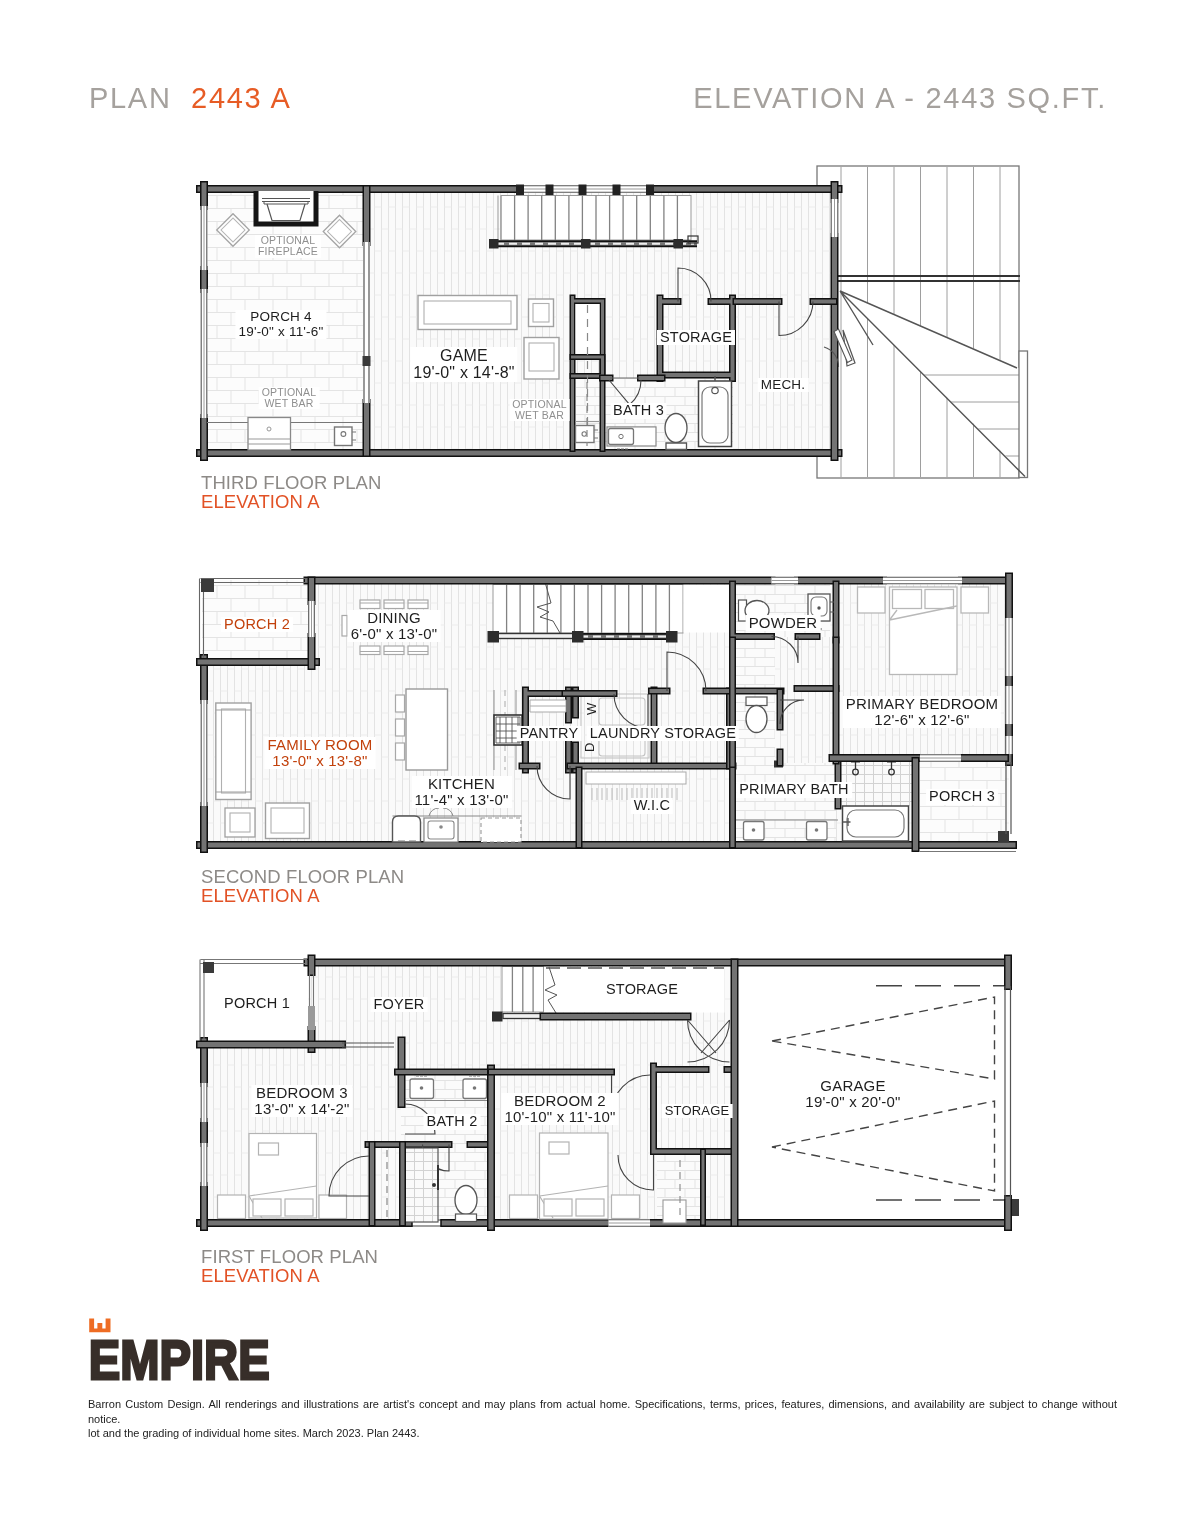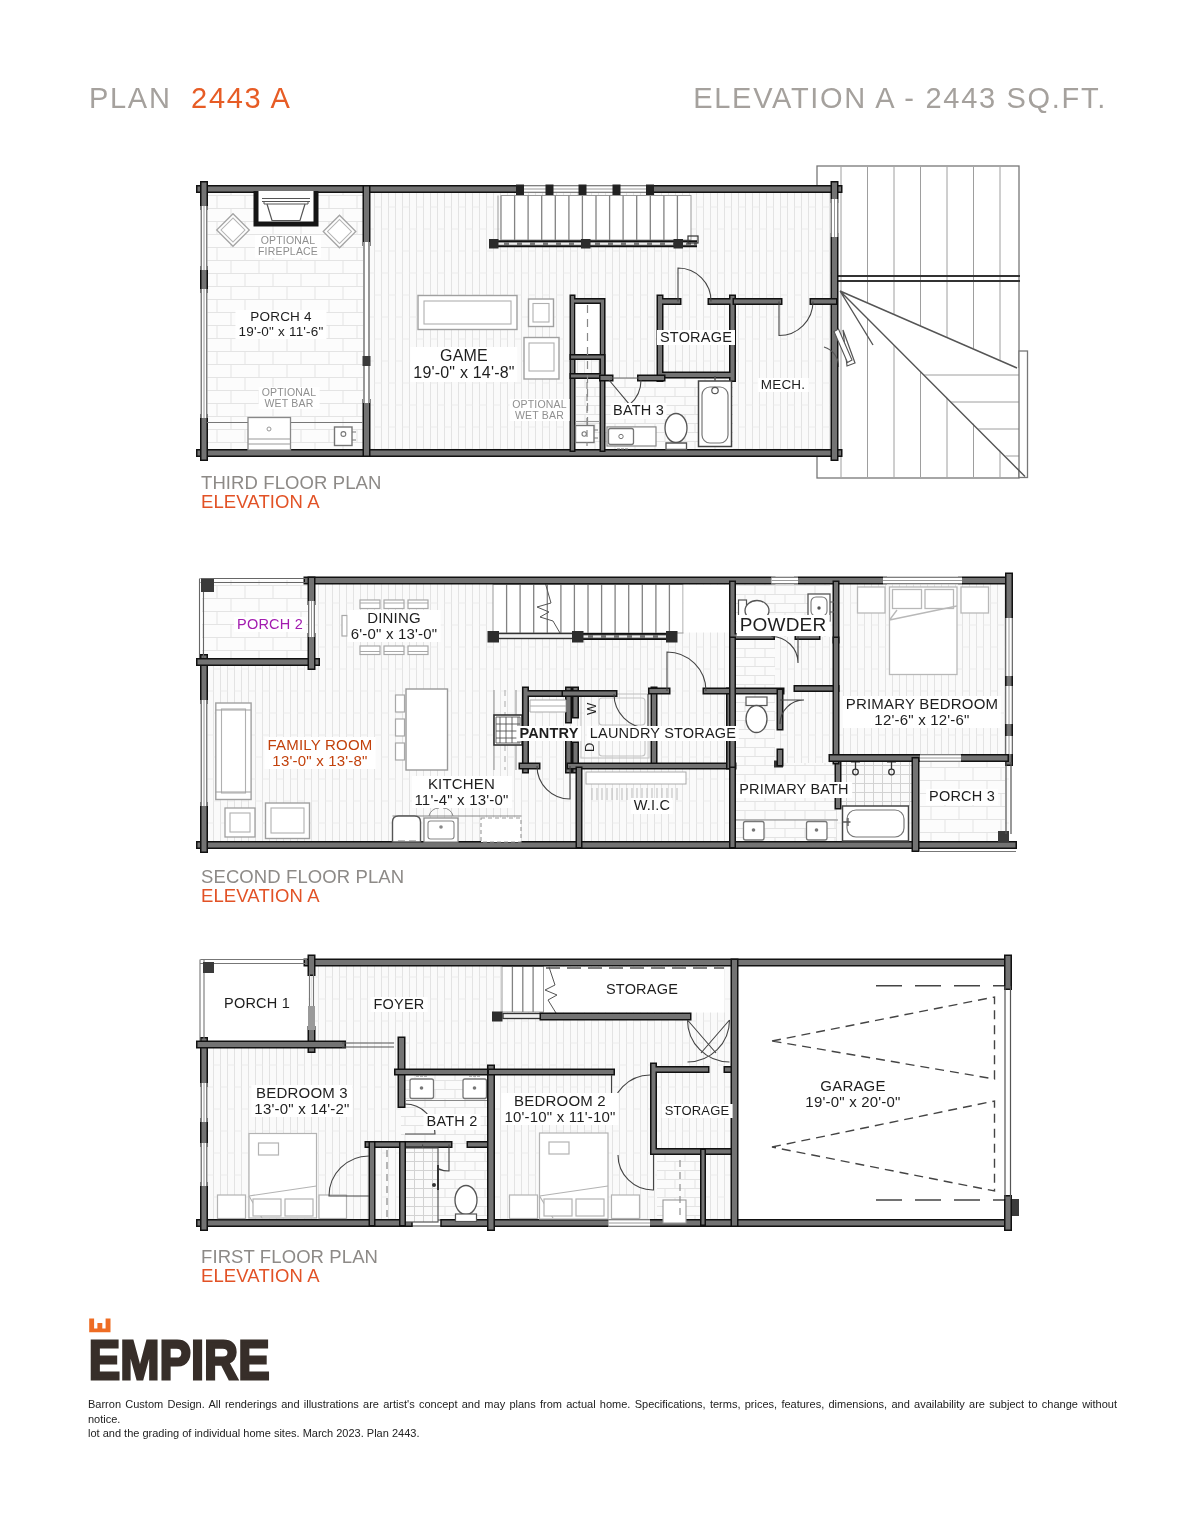--- a/index.html
+++ b/index.html
@@ -629,26 +629,26 @@
 <path d="M680 1160V1215" stroke="#888" stroke-width="1.1" fill="none" stroke-dasharray="7 5"></path>
     </svg>
 <div class="lbl" style="left:281px;top:310px;font-size:13.5px;color:#1e1e1e;letter-spacing:0.2px;">PORCH 4<br>19'-0" x 11'-6"</div>
 <div class="lbl" style="left:288px;top:235px;font-size:10.5px;color:#8f8f8f;letter-spacing:0.2px;">OPTIONAL<br>FIREPLACE</div>
 <div class="lbl" style="left:289px;top:386.5px;font-size:10.5px;color:#8f8f8f;letter-spacing:0.2px;">OPTIONAL<br>WET BAR</div>
 <div class="lbl" style="left:464px;top:347px;font-size:16px;color:#1e1e1e;letter-spacing:0.2px;">GAME<br>19'-0" x 14'-8"</div>
 <div class="lbl" style="left:539.5px;top:398.5px;font-size:10.5px;color:#8f8f8f;letter-spacing:0.2px;">OPTIONAL<br>WET BAR</div>
 <div class="lbl" style="left:696px;top:329.5px;font-size:14.5px;color:#1e1e1e;letter-spacing:0.2px;">STORAGE</div>
 <div class="lbl" style="left:638.5px;top:403px;font-size:14.5px;color:#1e1e1e;letter-spacing:0.2px;">BATH 3</div>
 <div class="lbl" style="left:783px;top:377.5px;font-size:13.5px;color:#1e1e1e;letter-spacing:0.2px;">MECH.</div>
-<div class="lbl" style="left:257px;top:616.5px;font-size:14.5px;color:#a21caf;letter-spacing:0.2px;margin-left:13px;">PORCH 2</div>
+<div class="lbl" style="left:257px;top:616.5px;font-size:14.5px;color:#c2410c;letter-spacing:0.2px;">PORCH 2</div>
 <div class="lbl" style="left:394px;top:610px;font-size:15px;color:#1e1e1e;letter-spacing:0.2px;">DINING<br>6'-0" x 13'-0"</div>
 <div class="lbl" style="left:320px;top:737px;font-size:15px;color:#c2410c;letter-spacing:0.2px;">FAMILY ROOM<br>13'-0" x 13'-8"</div>
 <div class="lbl" style="left:438.5px;top:775.5px;font-size:15px;color:#1e1e1e;letter-spacing:0.2px;margin-left:23px;">KITCHEN<br>11'-4" x 13'-0"</div>
-<div class="lbl" style="left:783px;top:615px;font-size:19px;color:#1e1e1e;letter-spacing:0.2px;">POWDER</div>
-<div class="lbl" style="left:549px;top:725.5px;font-size:14.5px;color:#1e1e1e;letter-spacing:0.2px;font-weight:bold;">PANTRY</div>
+<div class="lbl" style="left:783px;top:615px;font-size:15px;color:#1e1e1e;letter-spacing:0.2px;">POWDER</div>
+<div class="lbl" style="left:549px;top:725.5px;font-size:14.5px;color:#1e1e1e;letter-spacing:0.2px;">PANTRY</div>
 <div class="lbl" style="left:663px;top:725.5px;font-size:14.5px;color:#1e1e1e;letter-spacing:0.2px;">LAUNDRY STORAGE</div>
 <div class="lbl" style="left:652px;top:798px;font-size:14.5px;color:#1e1e1e;letter-spacing:0.2px;">W.I.C</div>
 <div class="lbl" style="left:794px;top:782px;font-size:14.5px;color:#1e1e1e;letter-spacing:0.2px;">PRIMARY BATH</div>
 <div class="lbl" style="left:922px;top:696px;font-size:15px;color:#1e1e1e;letter-spacing:0.2px;">PRIMARY BEDROOM<br>12'-6" x 12'-6"</div>
 <div class="lbl" style="left:962px;top:789px;font-size:14.5px;color:#1e1e1e;letter-spacing:0.2px;">PORCH 3</div>
 <div class="lbl" style="left:257px;top:996px;font-size:14.5px;color:#1e1e1e;letter-spacing:0.2px;">PORCH 1</div>
 <div class="lbl" style="left:399px;top:996.5px;font-size:14.5px;color:#1e1e1e;letter-spacing:0.2px;">FOYER</div>
 <div class="lbl" style="left:642px;top:981.5px;font-size:14.5px;color:#1e1e1e;letter-spacing:0.2px;">STORAGE</div>
 <div class="lbl" style="left:302px;top:1084.5px;font-size:15px;color:#1e1e1e;letter-spacing:0.2px;">BEDROOM 3<br>13'-0" x 14'-2"</div>
 <div class="lbl" style="left:452px;top:1114px;font-size:14.5px;color:#1e1e1e;letter-spacing:0.2px;">BATH 2</div>

